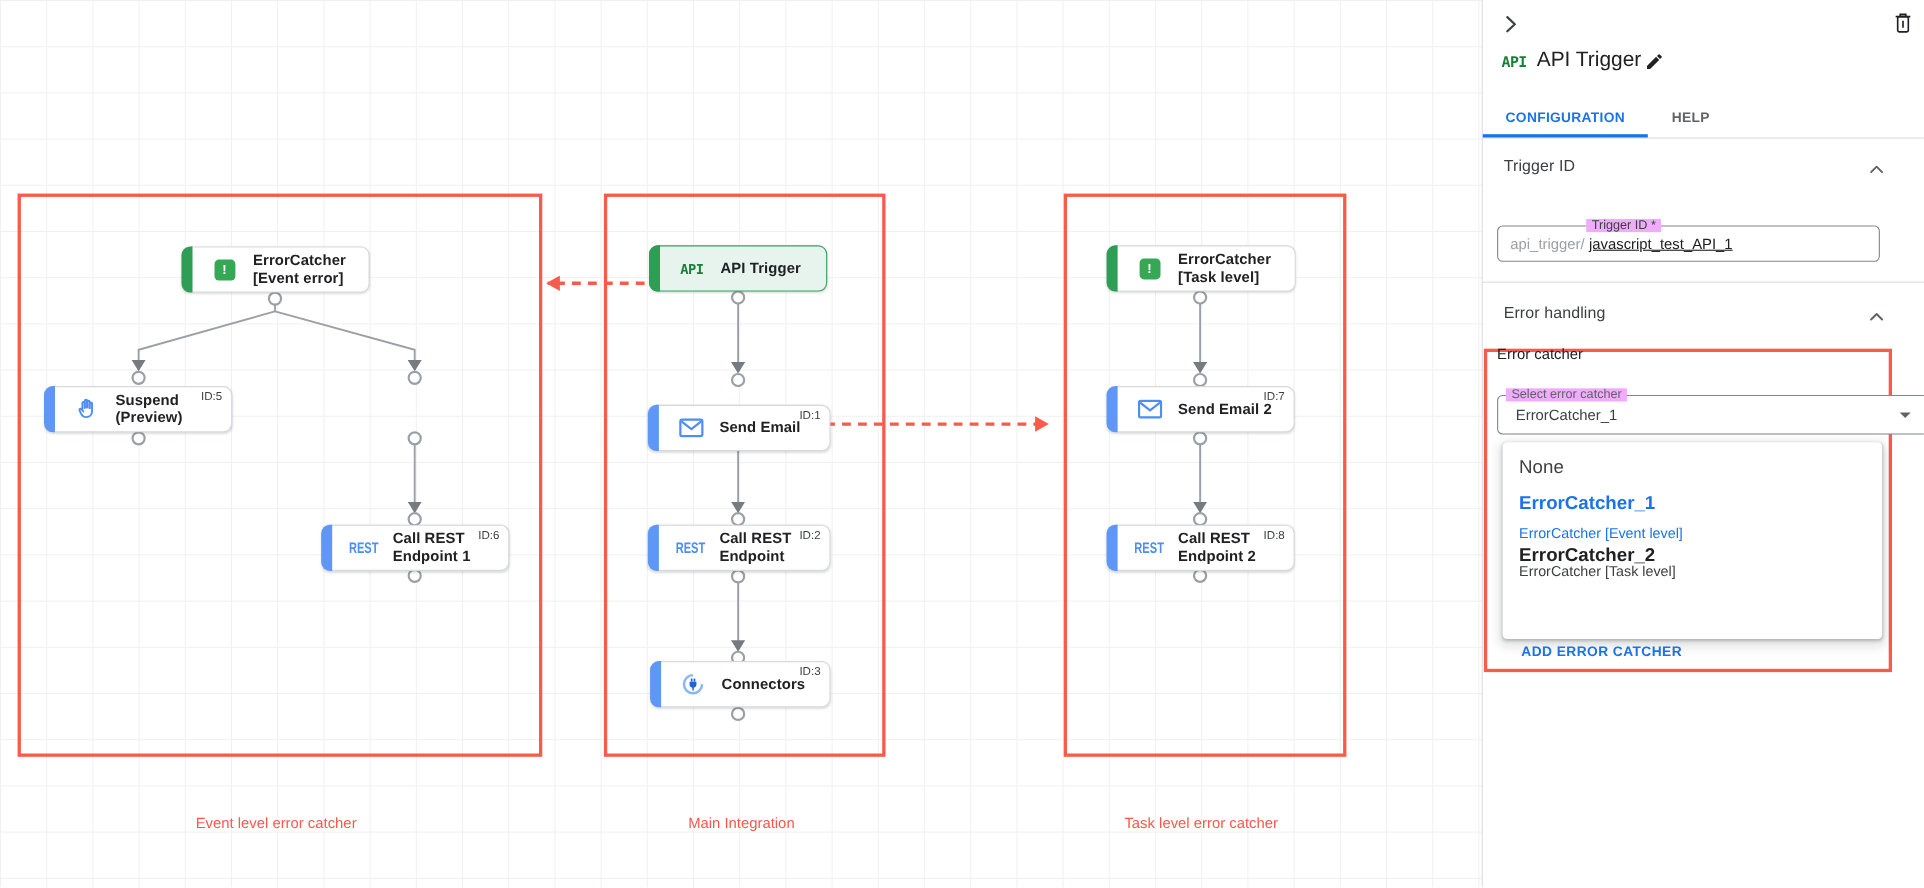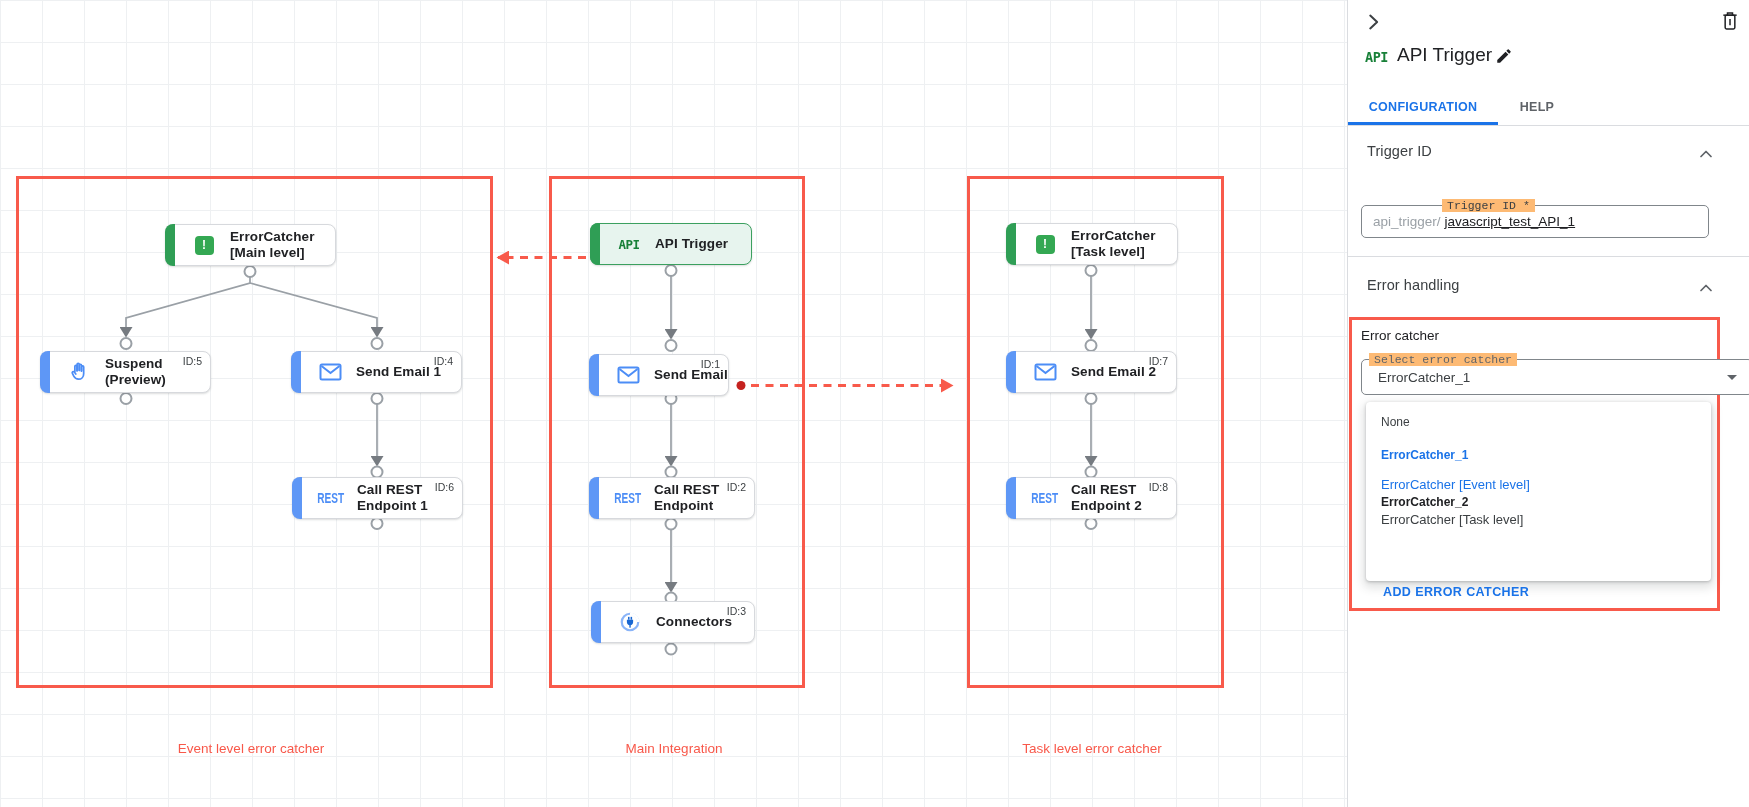--- a/index.html
+++ b/index.html
@@ -40,32 +40,32 @@
        font-size:12.5px;font-weight:bold;letter-spacing:.3px;cursor:pointer;}
   .tab.active{color:#1a73e8;}
   .tab.inactive{color:#5f6368;font-weight:bold;}
   #tab-underline{position:absolute;top:122px;left:0;width:150px;height:3px;background:#1a73e8;}
   .tabs-border{position:absolute;top:125px;left:0;width:402px;height:1px;background:#dadce0;}
   .section-h{font-size:14.5px;color:#3c4043;letter-spacing:.1px;}
   .divider{position:absolute;left:0;width:402px;height:1px;background:#dadce0;}
 
   .ofield{position:absolute;border:1px solid #80868b;border-radius:5px;background:#fff;box-sizing:border-box;
           display:flex;align-items:center;}
-  .ofield-label{position:absolute;top:-7px;background:#fdba74;padding:0 5px;font-size:11.5px;color:#3c4043;white-space:nowrap;font-family:Liberation Mono, monospace;}
+  .ofield-label{position:absolute;top:-7px;background:#f0abfc;padding:0 5px;font-size:11.5px;color:#3c4043;white-space:nowrap;}
   .ofield-text{font-size:13.5px;white-space:nowrap;}
   .txt-hint{color:#9aa0a6;}
   .txt-val{color:#202124;margin-left:4px;text-decoration:underline;}
   .caret-down{width:0;height:0;border-left:5px solid transparent;border-right:5px solid transparent;
               border-top:5.5px solid #5f6368;position:absolute;right:15px;top:15px;}
 
   #error-highlight{position:absolute;left:1px;top:317px;width:371px;height:294px;border:3px solid #f85a4b;box-sizing:border-box;}
 
   #ec-menu{position:absolute;left:18px;top:402px;width:345px;height:179px;background:#fff;border-radius:4px;
            box-shadow:0 1px 3px rgba(60,64,67,.3),0 4px 10px 3px rgba(60,64,67,.15);}
-  .menu-line{position:absolute;left:15px;font-size:12px;white-space:nowrap;cursor:pointer;}
+  .menu-line{position:absolute;left:15px;font-size:17px;white-space:nowrap;cursor:pointer;}
   .opt-name{font-weight:bold;}
   .opt-blue{color:#1a73e8;}
   .opt-dark1{color:#202124;}
   .opt-dark2{color:#3c4043;}
   .add-btn{color:#1a73e8;font-weight:bold;font-size:12.5px;letter-spacing:.4px;margin-top:36px;}
 </style>
 </head>
 <body>
 
 <div id="app">
@@ -131,69 +131,58 @@
     </svg>
 
     <div class="node" style="left:165px;top:224px;width:171px">
       <span class="accent green"></span>
       <span class="icon-slot">
         <span class="ec-badge">
             <span>!</span>
           </span>
         </span>
       <span class="label">
-        <span>ErrorCatcher</span><br><span>[Main level]</span></span>
+        <span>ErrorCatcher</span><br><span>[Event error]</span></span>
     </div>
 
     <div class="node" style="left:40px;top:351px;width:171px">
       <span class="accent blue"></span>
       <span class="icon-slot">
         <svg width="22" height="22" viewBox="0 0 24 24" fill="none" stroke="#4c8df6" stroke-width="1.9" stroke-linecap="round" stroke-linejoin="round">
           <path d="M7.5 11.5V6a1.2 1.2 0 0 1 2.4 0v4.5"></path>
           <path d="M9.9 10.5V3.9a1.2 1.2 0 0 1 2.4 0v6.3"></path>
           <path d="M12.3 10.2V4.9a1.2 1.2 0 0 1 2.4 0v5.8"></path>
           <path d="M14.7 11V6.6a1.2 1.2 0 0 1 2.4 0v7.2c0 3.6-2.3 6.1-5.6 6.1-2.7 0-4.1-1.2-5.2-3.3l-1.5-3.2c-.5-1 .1-1.9 1-1.9.6 0 1 .3 1.4.9l1.3 1.9"></path>
         </svg>
         </span>
       <span class="label">
         <span>Suspend</span><br><span>(Preview)</span></span>
       <span class="tid">ID:5</span>
     </div>
 
-    <div class="node" style="left:291px;top:351px;width:171px">
-      <span class="accent blue"></span>
-      <span class="icon-slot">
-        <svg width="23" height="18" viewBox="0 0 23 18">
-            <rect x="1.5" y="1.5" width="20" height="15" rx="1.5" fill="#fff" stroke="#4c8df6" stroke-width="2"></rect>
-            <path d="M2.5 3 L11.5 10 L20.5 3" fill="none" stroke="#4c8df6" stroke-width="2"></path>
-          </svg>
-        </span>
-      <span class="label"><span>Send Email 1</span></span>
-      <span class="tid">ID:4</span>
-    </div>
 
     <div class="node" style="left:292px;top:477px;width:171px">
       <span class="accent blue"></span>
       <span class="icon-slot">
         <span class="rest-chip">REST</span>
         </span>
       <span class="label">
         <span>Call REST</span><br><span>Endpoint 1</span></span>
       <span class="tid">ID:6</span>
     </div>
 
     <div class="node trigger" style="left:590px;top:223px;width:162px">
       <span class="accent green"></span>
       <span class="icon-slot">
         <span class="api-chip">API</span>
         </span>
       <span class="label"><span>API Trigger</span></span>
     </div>
 
-    <div class="node" style="left:589px;top:354px;width:140px">
+    <div class="node" style="left:589px;top:368px;width:166px">
       <span class="accent blue"></span>
       <span class="icon-slot">
         <svg width="23" height="18" viewBox="0 0 23 18">
             <rect x="1.5" y="1.5" width="20" height="15" rx="1.5" fill="#fff" stroke="#4c8df6" stroke-width="2"></rect>
             <path d="M2.5 3 L11.5 10 L20.5 3" fill="none" stroke="#4c8df6" stroke-width="2"></path>
           </svg>
         </span>
       <span class="label"><span>Send Email</span></span>
       <span class="tid">ID:1</span>
     </div>
@@ -300,21 +289,21 @@
 
     <div class="divider" style="top:256px"></div>
 
     <div class="p-abs section-h" style="left:19px;top:277px">Error handling</div>
     <svg class="p-abs icon-btn" style="left:348px;top:278px" width="20" height="20" viewBox="0 0 24 24">
       <polyline points="6,15 12,9 18,15" fill="none" stroke="#5f6368" stroke-width="2.1" stroke-linecap="round" stroke-linejoin="round"></polyline>
     </svg>
 
     <div id="error-highlight"></div>
 
-    <div class="p-abs" style="left:13px;top:328px;font-size:13.5px;color:#202124">Error catcher</div>
+    <div class="p-abs" style="left:13px;top:314px;font-size:13.5px;color:#202124">Error catcher</div>
 
     <div class="ofield" style="left:13px;top:359px;width:392px;height:36px;padding-left:16px">
       <span class="ofield-label" style="left:7px;color:#5f6368">Select error catcher</span>
       <span class="ofield-text" style="color:#3c4043">ErrorCatcher_1</span>
       <span class="caret-down"></span>
     </div>
 
     <div id="ec-menu">
       <div class="menu-line opt-dark2" style="top:13px">None</div>
       <div class="menu-line" style="top:46px">

